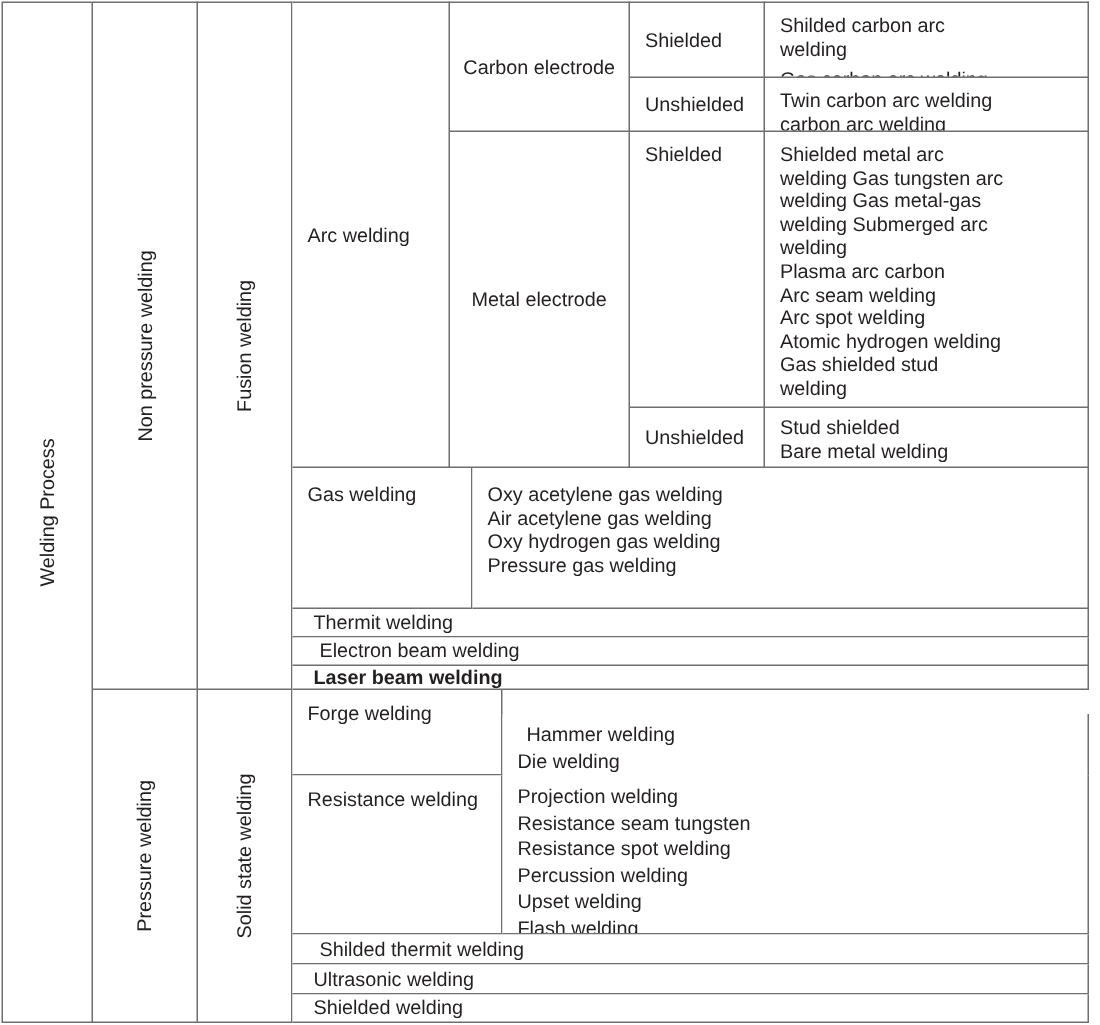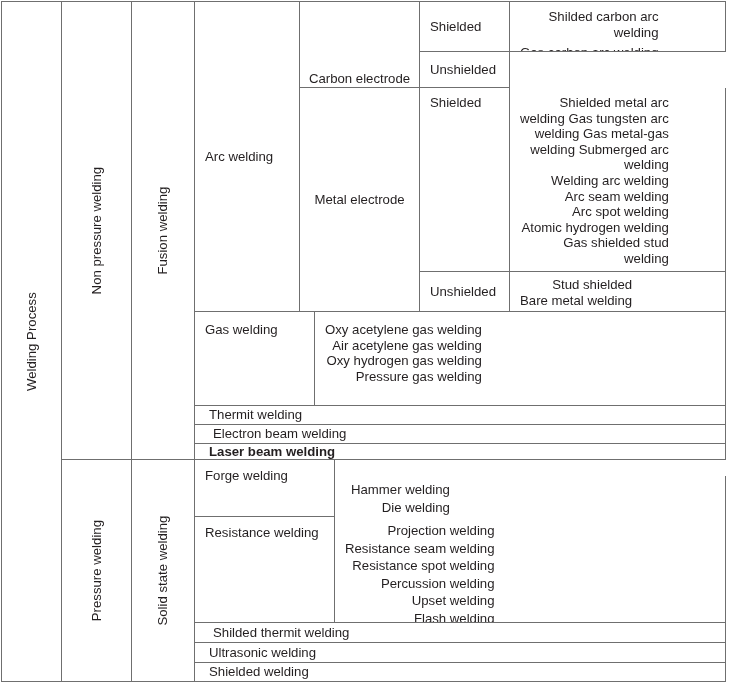--- a/index.html
+++ b/index.html
@@ -44,21 +44,21 @@
   .l-mid {
     display: flex;
     align-items: center;
     justify-content: flex-start;
     text-align: left;
   }
   .l-top {
     display: flex;
     align-items: flex-start;
     justify-content: flex-start;
-    text-align: right;
+    text-align: left;
   }
 
   
   .vert {
     display: flex;
     align-items: center;
     justify-content: center;
   }
   .vert > span {
     display: block;
@@ -102,54 +102,60 @@
   </div>
 
   <div class="cell b-r b-b vert" style="left:132px; top:460px; width:63px; height:222px;">
     <span>Solid state welding</span>
   </div>
 
   <div class="cell b-t b-r b-b l-mid pad-l" style="left:195px; top:1px; width:105px; height:311px;">
     <span>Arc welding</span>
   </div>
 
-  <div class="cell b-t b-r b-b c-mid" style="left:300px; top:1px; width:120px; height:87px;align-items:flex-end;">
+  <div class="cell b-t b-r b-b c-mid" style="left:300px; top:1px; width:120px; height:87px;">
     <span>Carbon electrode</span>
   </div>
 
   <div class="cell b-t b-r b-b l-mid pad-l" style="left:420px; top:1px; width:90px; height:51px;">
     <span>Shielded</span>
   </div>
   <div class="cell b-t b-r b-b l-top pad-l pad-t" style="left:510px; top:1px; width:216px; height:51px;">
     <div class="stack">
       <span class="ln">Shilded carbon arc</span>
       <span class="ln">welding</span>
       <span class="ln" style="padding-top:5px;"> Gas carbon arc welding</span>
     </div>
   </div>
 
   <div class="cell b-r b-b l-mid pad-l" style="left:420px; top:52px; width:90px; height:36px;">
     <span>Unshielded</span>
+  </div>
+  <div class="cell b-r b-b l-top pad-l pad-t" style="left:510px; top:52px; width:216px; height:36px;">
+    <div class="stack">
+      <span class="ln">Twin carbon arc welding</span>
+      <span class="ln">carbon arc welding</span>
+    </div>
   </div>
 
   <div class="cell b-r b-b c-mid" style="left:300px; top:88px; width:120px; height:224px;">
     <span>Metal electrode</span>
   </div>
 
   <div class="cell b-r b-b l-top pad-l pad-t" style="left:420px; top:88px; width:90px; height:184px;">
     <span>Shielded</span>
   </div>
   <div class="cell b-r b-b l-top pad-l pad-t" style="left:510px; top:88px; width:216px; height:184px;">
     <div class="stack">
       <span class="ln">Shielded metal arc</span>
       <span class="ln">welding Gas tungsten arc</span>
       <span class="ln">welding Gas metal-gas</span>
       <span class="ln">welding Submerged arc</span>
       <span class="ln">welding</span>
-      <span class="ln">Welding arc welding</span>
+      <span class="ln">Plasma arc carbon</span>
       <span class="ln">Arc seam welding</span>
       <span class="ln">Arc spot welding</span>
       <span class="ln">Atomic hydrogen welding</span>
       <span class="ln">Gas shielded stud</span>
       <span class="ln">welding</span>
     </div>
   </div>
 
   <div class="cell b-r b-b l-mid pad-l" style="left:420px; top:272px; width:90px; height:40px;">
     <span>Unshielded</span>
@@ -195,21 +201,21 @@
   </div>
 
   <div class="cell b-r b-b l-top pad-l" style="left:195px; top:517px; width:140px; height:106px; padding-top:8px;">
     <div class="stack">
       <span class="ln">Resistance welding</span>
     </div>
   </div>
   <div class="cell b-r b-b l-top" style="left:335px; top:517px; width:391px; height:106px; padding-top:5px; padding-left:10px;">
     <div class="stack" style="line-height:17.5px;">
       <span class="ln">Projection welding</span>
-      <span class="ln">Resistance seam welding</span>
+      <span class="ln">Resistance seam tungsten</span>
       <span class="ln">Resistance spot welding</span>
       <span class="ln">Percussion welding</span>
       <span class="ln">Upset welding</span>
       <span class="ln">Flash welding</span>
     </div>
   </div>
 
   <div class="cell b-r b-b l-mid pad-l3" style="left:195px; top:623px; width:531px; height:20px;">
     <span>Shilded thermit welding</span>
   </div>

